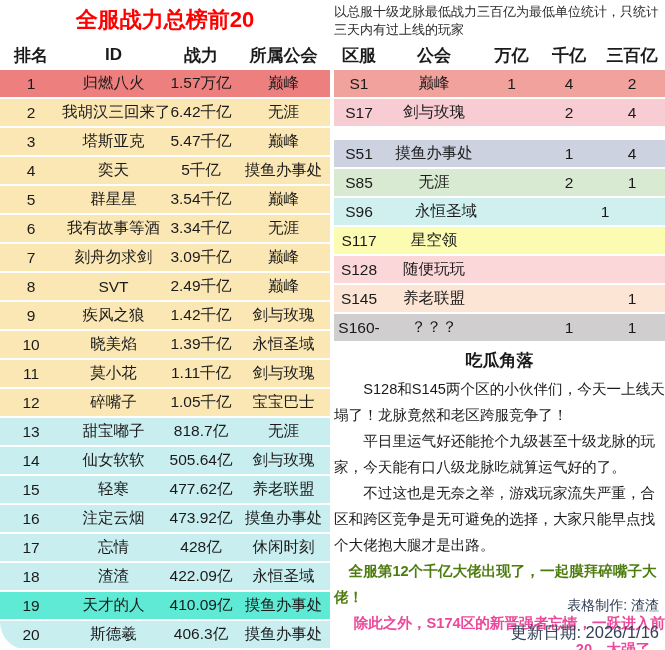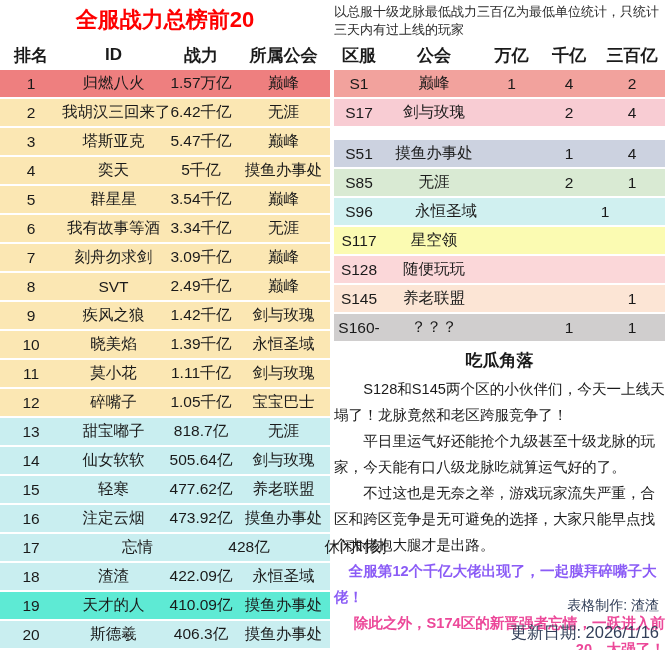--- a/index.html
+++ b/index.html
@@ -1,19 +1,19 @@
 <!DOCTYPE html>
 <html><head>
 <meta charset="utf-8">
 <style>
   html,body { margin:0; padding:0; background:#ffffff; }
   .page {
     position:relative; width:665px; height:650px; background:#ffffff;
     font-family:"Liberation Sans","DejaVu Sans",sans-serif;
-    color:#1a1a1a; overflow:hidden;
+    color:#1a1a1a; overflow:hidden;border-radius:28px;
   }
   
   .left-panel { position:absolute; left:0; top:0; width:330px; }
   .main-title {
     height:40px; line-height:40px; text-align:center;
     font-size:22px; font-weight:bold;
   }
   .lgrid { display:grid; grid-template-columns:62px 103px 72px 93px; }
   .lheader { height:30px; align-items:center; text-align:center;
     font-weight:bold; font-size:17px; }
@@ -142,21 +142,21 @@
           <div>轻寒</div>
           <div>477.62亿</div>
           <div>养老联盟</div>
         </div>
         <div class="lgrid lrow" style="background: rgb(201, 238, 240);">
           <div>16</div>
           <div>注定云烟</div>
           <div>473.92亿</div>
           <div>摸鱼办事处</div>
         </div>
-        <div class="lgrid lrow" style="background: rgb(201, 238, 240); gap: 24px;">
+        <div class="lgrid lrow" style="background: rgb(201, 238, 240);">
           <div>17</div>
           <div>忘情</div>
           <div>428亿</div>
           <div>休闲时刻</div>
         </div>
         <div class="lgrid lrow" style="background: rgb(201, 238, 240);">
           <div>18</div>
           <div>渣渣</div>
           <div>422.09亿</div>
           <div>永恒圣域</div>
@@ -249,21 +249,21 @@
           <div>1</div>
           <div>1</div>
         </div>
       </div>
 
     <div class="gossip-title">吃瓜角落</div>
     <div class="gossip-body" id="gossip-body">
         <p>S128和S145两个区的小伙伴们，今天一上线天塌了！龙脉竟然和老区跨服竞争了！</p>
         <p>平日里运气好还能抢个九级甚至十级龙脉的玩家，今天能有口八级龙脉吃就算运气好的了。</p>
         <p>不过这也是无奈之举，游戏玩家流失严重，合区和跨区竞争是无可避免的选择，大家只能早点找个大佬抱大腿才是出路。</p>
-        <p class="hl" style="color: #8b5cf6;">全服第12个千亿大佬出现了，一起膜拜碎嘴子大佬！</p>
+        <p class="hl" style="color: #4d7c0f;">全服第12个千亿大佬出现了，一起膜拜碎嘴子大佬！</p>
         <p class="hl" style="color: #ec4899; text-align: right;">除此之外，S174区的新晋强者忘情，一跃进入前20，太强了！</p>
       </div>
 
     <div class="footer" style="color: rgb(51, 64, 90);">
       <div class="credit">表格制作: 渣渣</div>
       <div class="updated">更新日期: 2026/1/16</div>
     </div>
   </div>
 
 </div>

